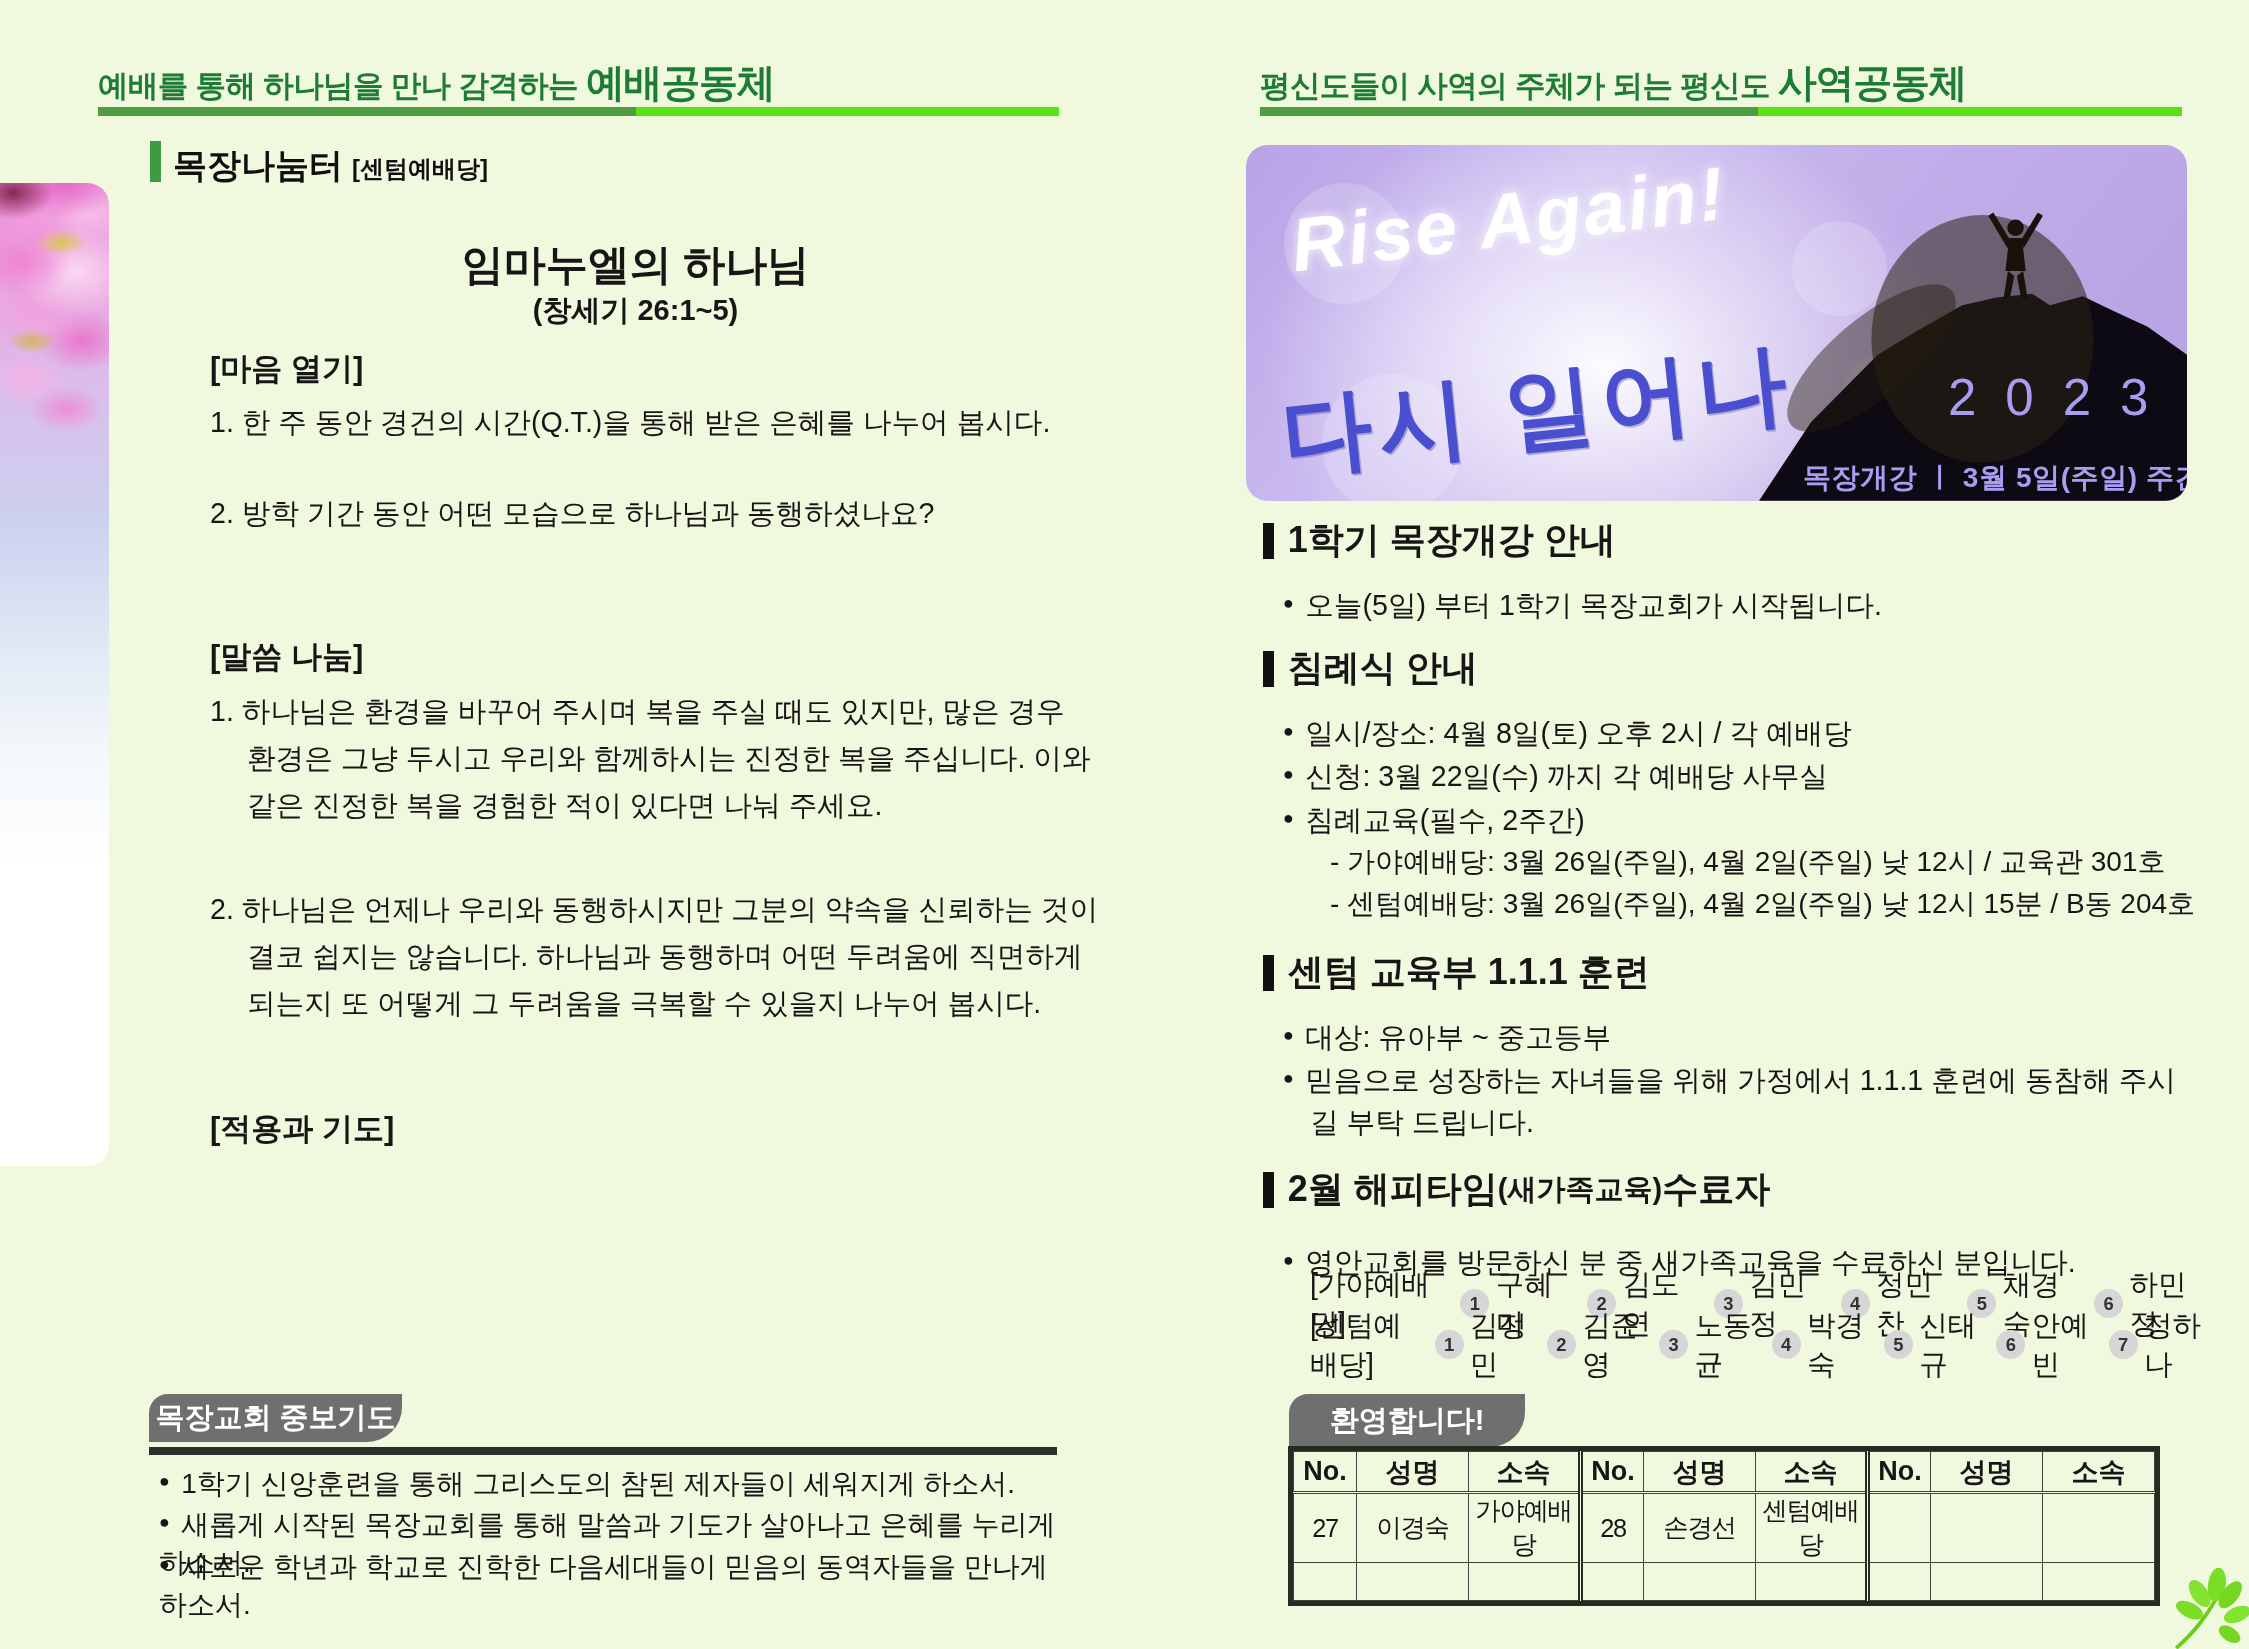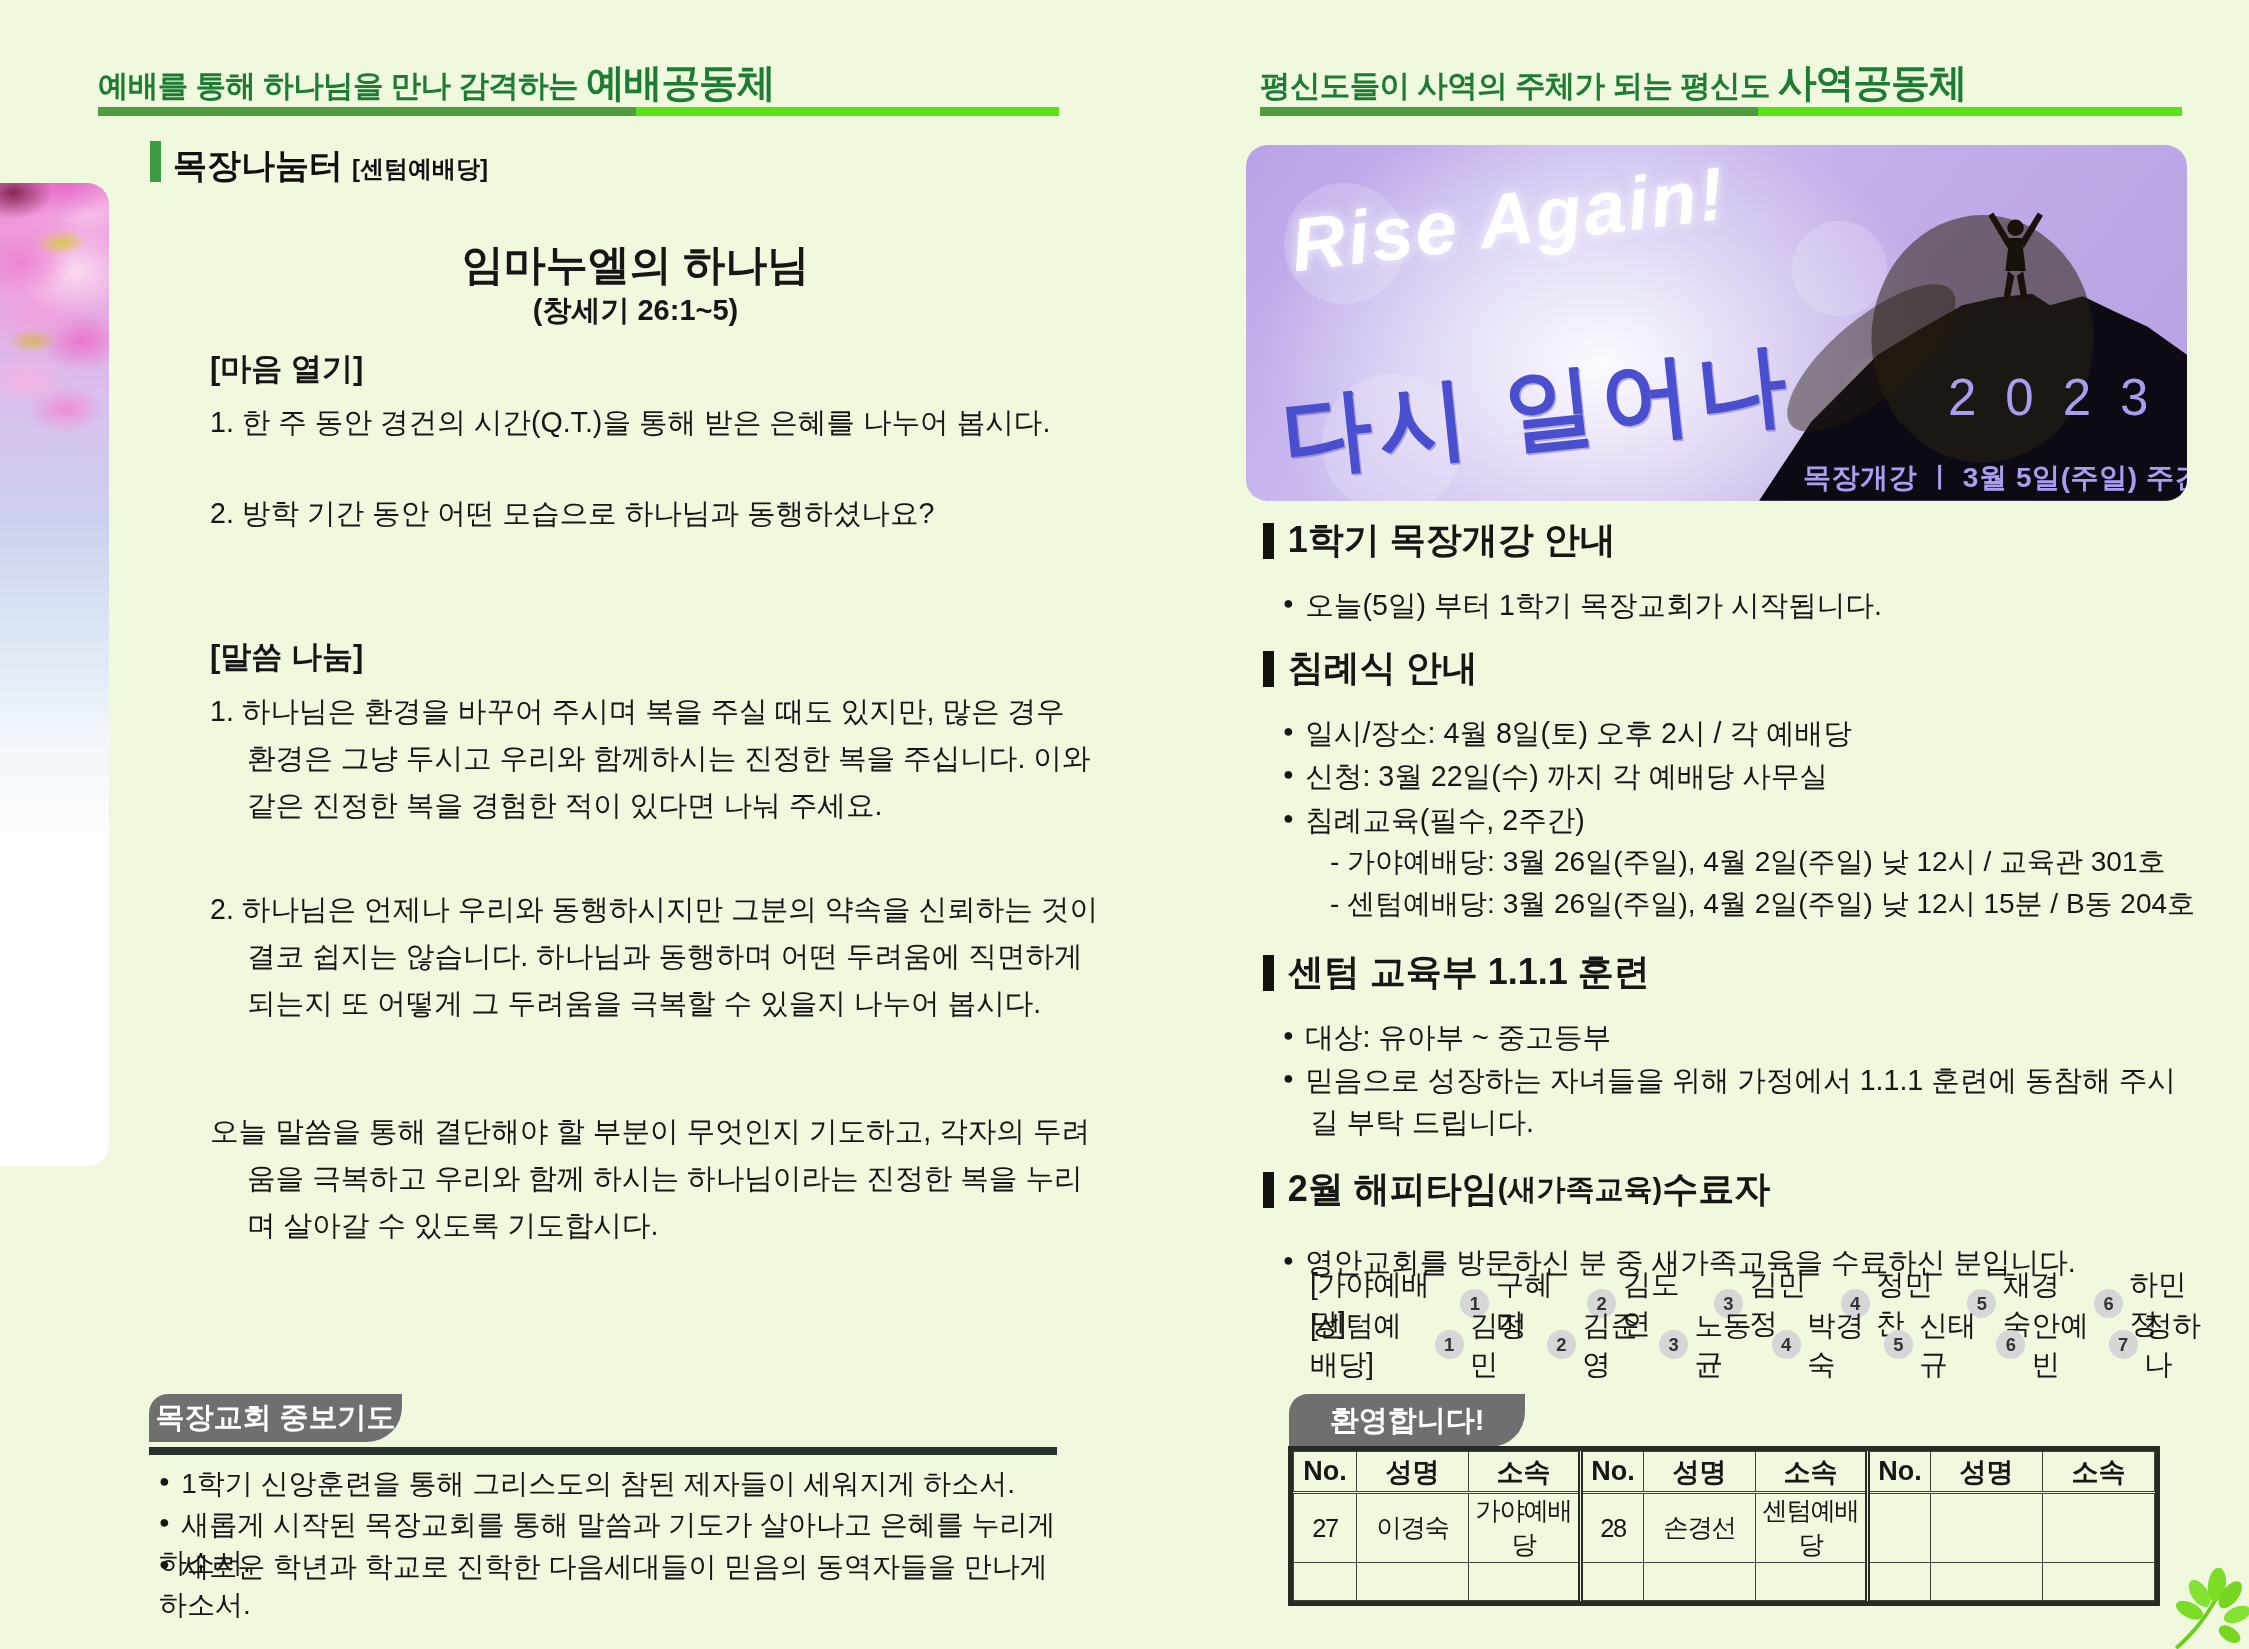--- a/index.html
+++ b/index.html
@@ -110,21 +110,21 @@
         <div class="block-heading" style="margin-bottom: 9px;">[마음 열기]</div>
         <div class="block-item" style="margin-top: 0px;">1. 한 주 동안 경건의 시간(Q.T.)을 통해 받은 은혜를 나누어 봅시다.</div>
         <div class="block-item" style="margin-top: 44px;">2. 방학 기간 동안 어떤 모습으로 하나님과 동행하셨나요?</div>
       </div>
       <div class="abs" style="left: 210px; top: 636px; width: 854px;">
         <div class="block-heading" style="margin-bottom: 10.2px;">[말씀 나눔]</div>
         <div class="block-item" style="margin-top: 0px;">1. 하나님은 환경을 바꾸어 주시며 복을 주실 때도 있지만, 많은 경우 환경은 그냥 두시고 우리와 함께하시는 진정한 복을 주십니다. 이와 같은 진정한 복을 경험한 적이 있다면 나눠 주세요.</div>
         <div class="block-item" style="margin-top: 57px;">2. 하나님은 언제나 우리와 동행하시지만 그분의 약속을 신뢰하는 것이 결코 쉽지는 않습니다. 하나님과 동행하며 어떤 두려움에 직면하게 되는지 또 어떻게 그 두려움을 극복할 수 있을지 나누어 봅시다.</div>
       </div>
       <div class="abs" style="left: 210px; top: 1108px; width: 854px;">
-        <div class="block-item" style="margin-top: 0px;">오늘 말씀을 통해 결단해야 할 부분이 무엇인지 기도하고, 각자의 두려움을 극복하고 우리와 함께 하시는 하나님이라는 진정한 복을 누리며 살아갈 수 있도록 기도합시다.</div>
+        <div class="block-heading" style="margin-bottom: 10.2px;">[적용과 기도]</div>
       </div>
     </div>
 
   <div class="abs gray-box" style="left:149px;top:1394px;width:253px;height:48px;">
     <span>목장교회 중보기도</span>
   </div>
   <div class="abs dark-line" style="left:149px;top:1447px;width:908px;"></div>
   <div id="intercession-items">
       <div class="abs int-item" style="left: 159px; top: 1462px; width: 901px;"><span class="dot">●</span><span>1학기 신앙훈련을 통해 그리스도의 참된 제자들이 세워지게 하소서.</span></div>
       <div class="abs int-item" style="left: 159px; top: 1503px; width: 901px;"><span class="dot">●</span><span>새롭게 시작된 목장교회를 통해 말씀과 기도가 살아나고 은혜를 누리게 하소서.</span></div>

